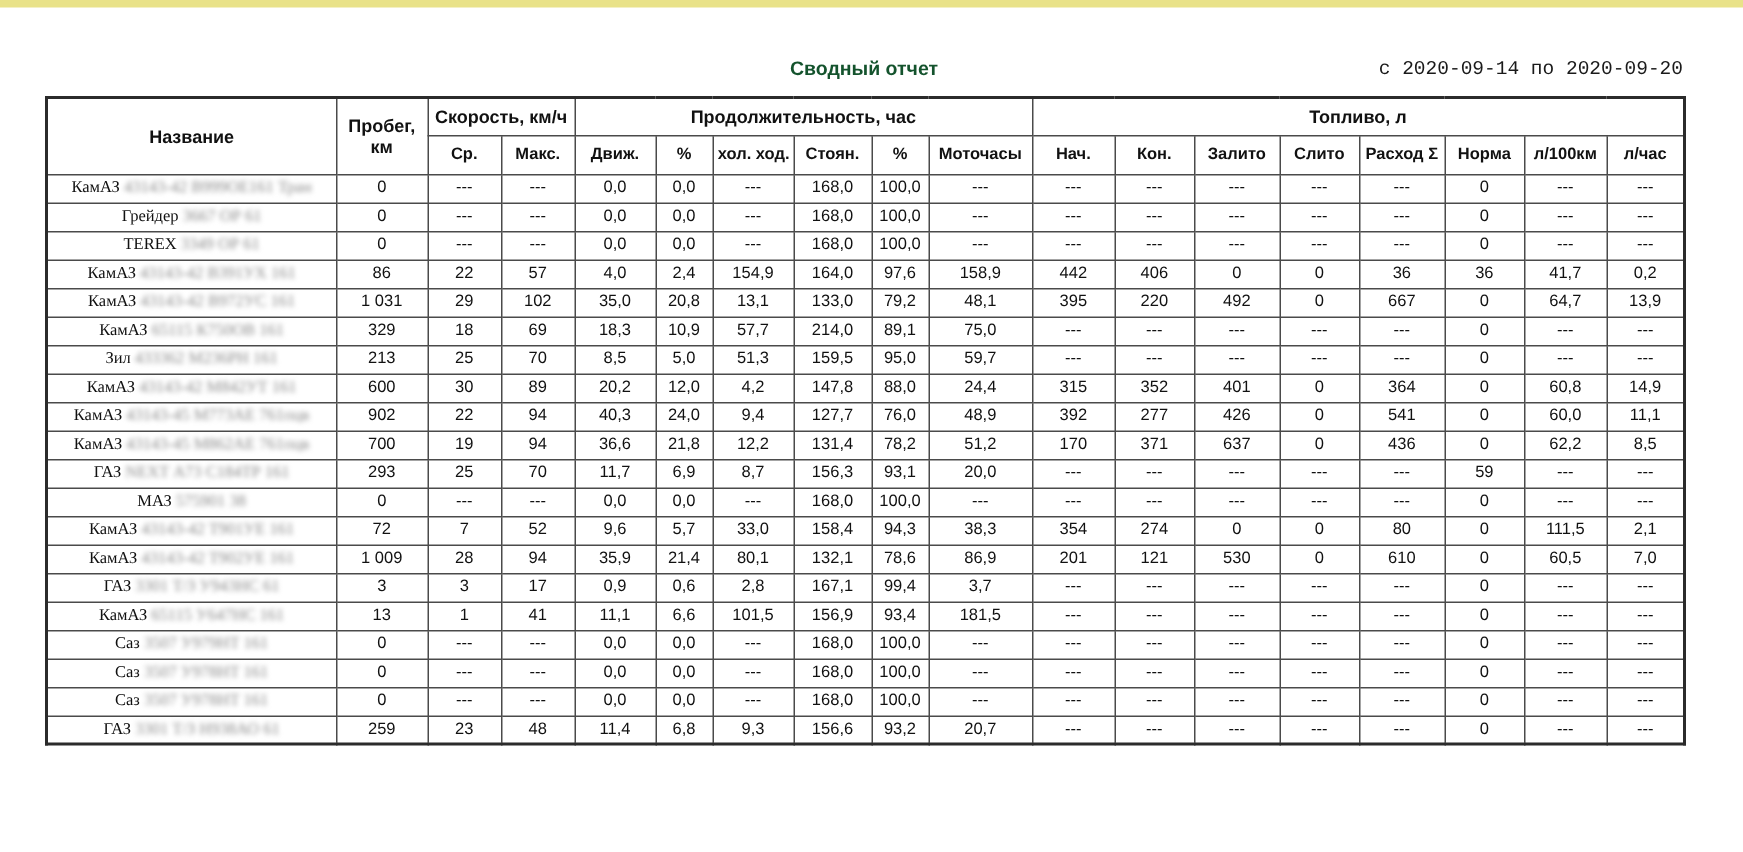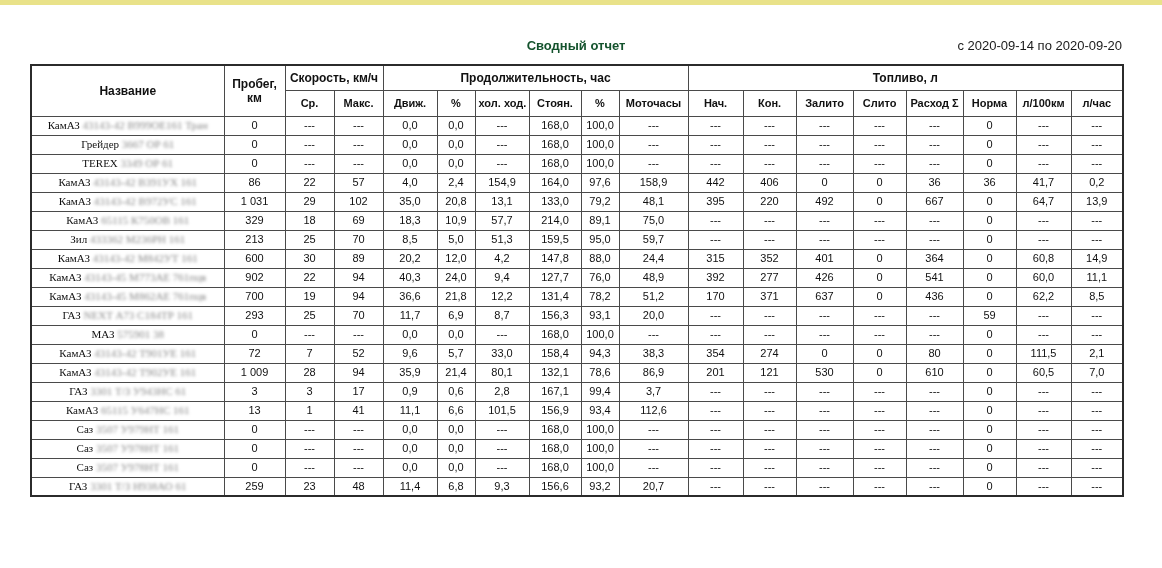--- a/index.html
+++ b/index.html
@@ -8,21 +8,21 @@
     position:relative; width:1162px; height:568px; background:#ffffff;
     font-family:"Liberation Sans","DejaVu Sans",sans-serif; color:#000; overflow:hidden;
   }
   .top-bar { width:100%; height:5px; }
   .report-header { position:relative; margin:33px 40px 0 30px; height:18px; }
   .report-title {
     position:absolute; left:0; right:0; text-align:center;
     font-size:13px; font-weight:bold; color:#14532d;
   }
   .report-dates {
-    position:absolute; right:0; top:0; font-size:13px; color:#1a1a1a;
+    position:absolute; right:0; top:0; font-size:13px; color:#1a1a1a;font-family:Liberation Mono, monospace;
   }
   table.report {
     margin:8px 0 0 30px; border-collapse:collapse; table-layout:fixed;
     width:1092px; font-size:11px; color:#111;
   }
   table.report th, table.report td {
     border:1px solid #4a4a4a; padding:0 3px; text-align:center; vertical-align:middle;
     overflow:hidden;
   }
   table.report { border:2px solid #2b2b2b; }
@@ -404,21 +404,21 @@
         <tr>
           <td class="c-name"><span class="make">КамАЗ</span> <span class="blurred">65115 У647НС 161</span></td>
           <td>13</td>
           <td>1</td>
           <td>41</td>
           <td>11,1</td>
           <td>6,6</td>
           <td>101,5</td>
           <td>156,9</td>
           <td>93,4</td>
-          <td>112,6</td>
+          <td>181,5</td>
           <td>---</td>
           <td>---</td>
           <td>---</td>
           <td>---</td>
           <td>---</td>
           <td>0</td>
           <td>---</td>
           <td>---</td>
         </tr>
         <tr>

